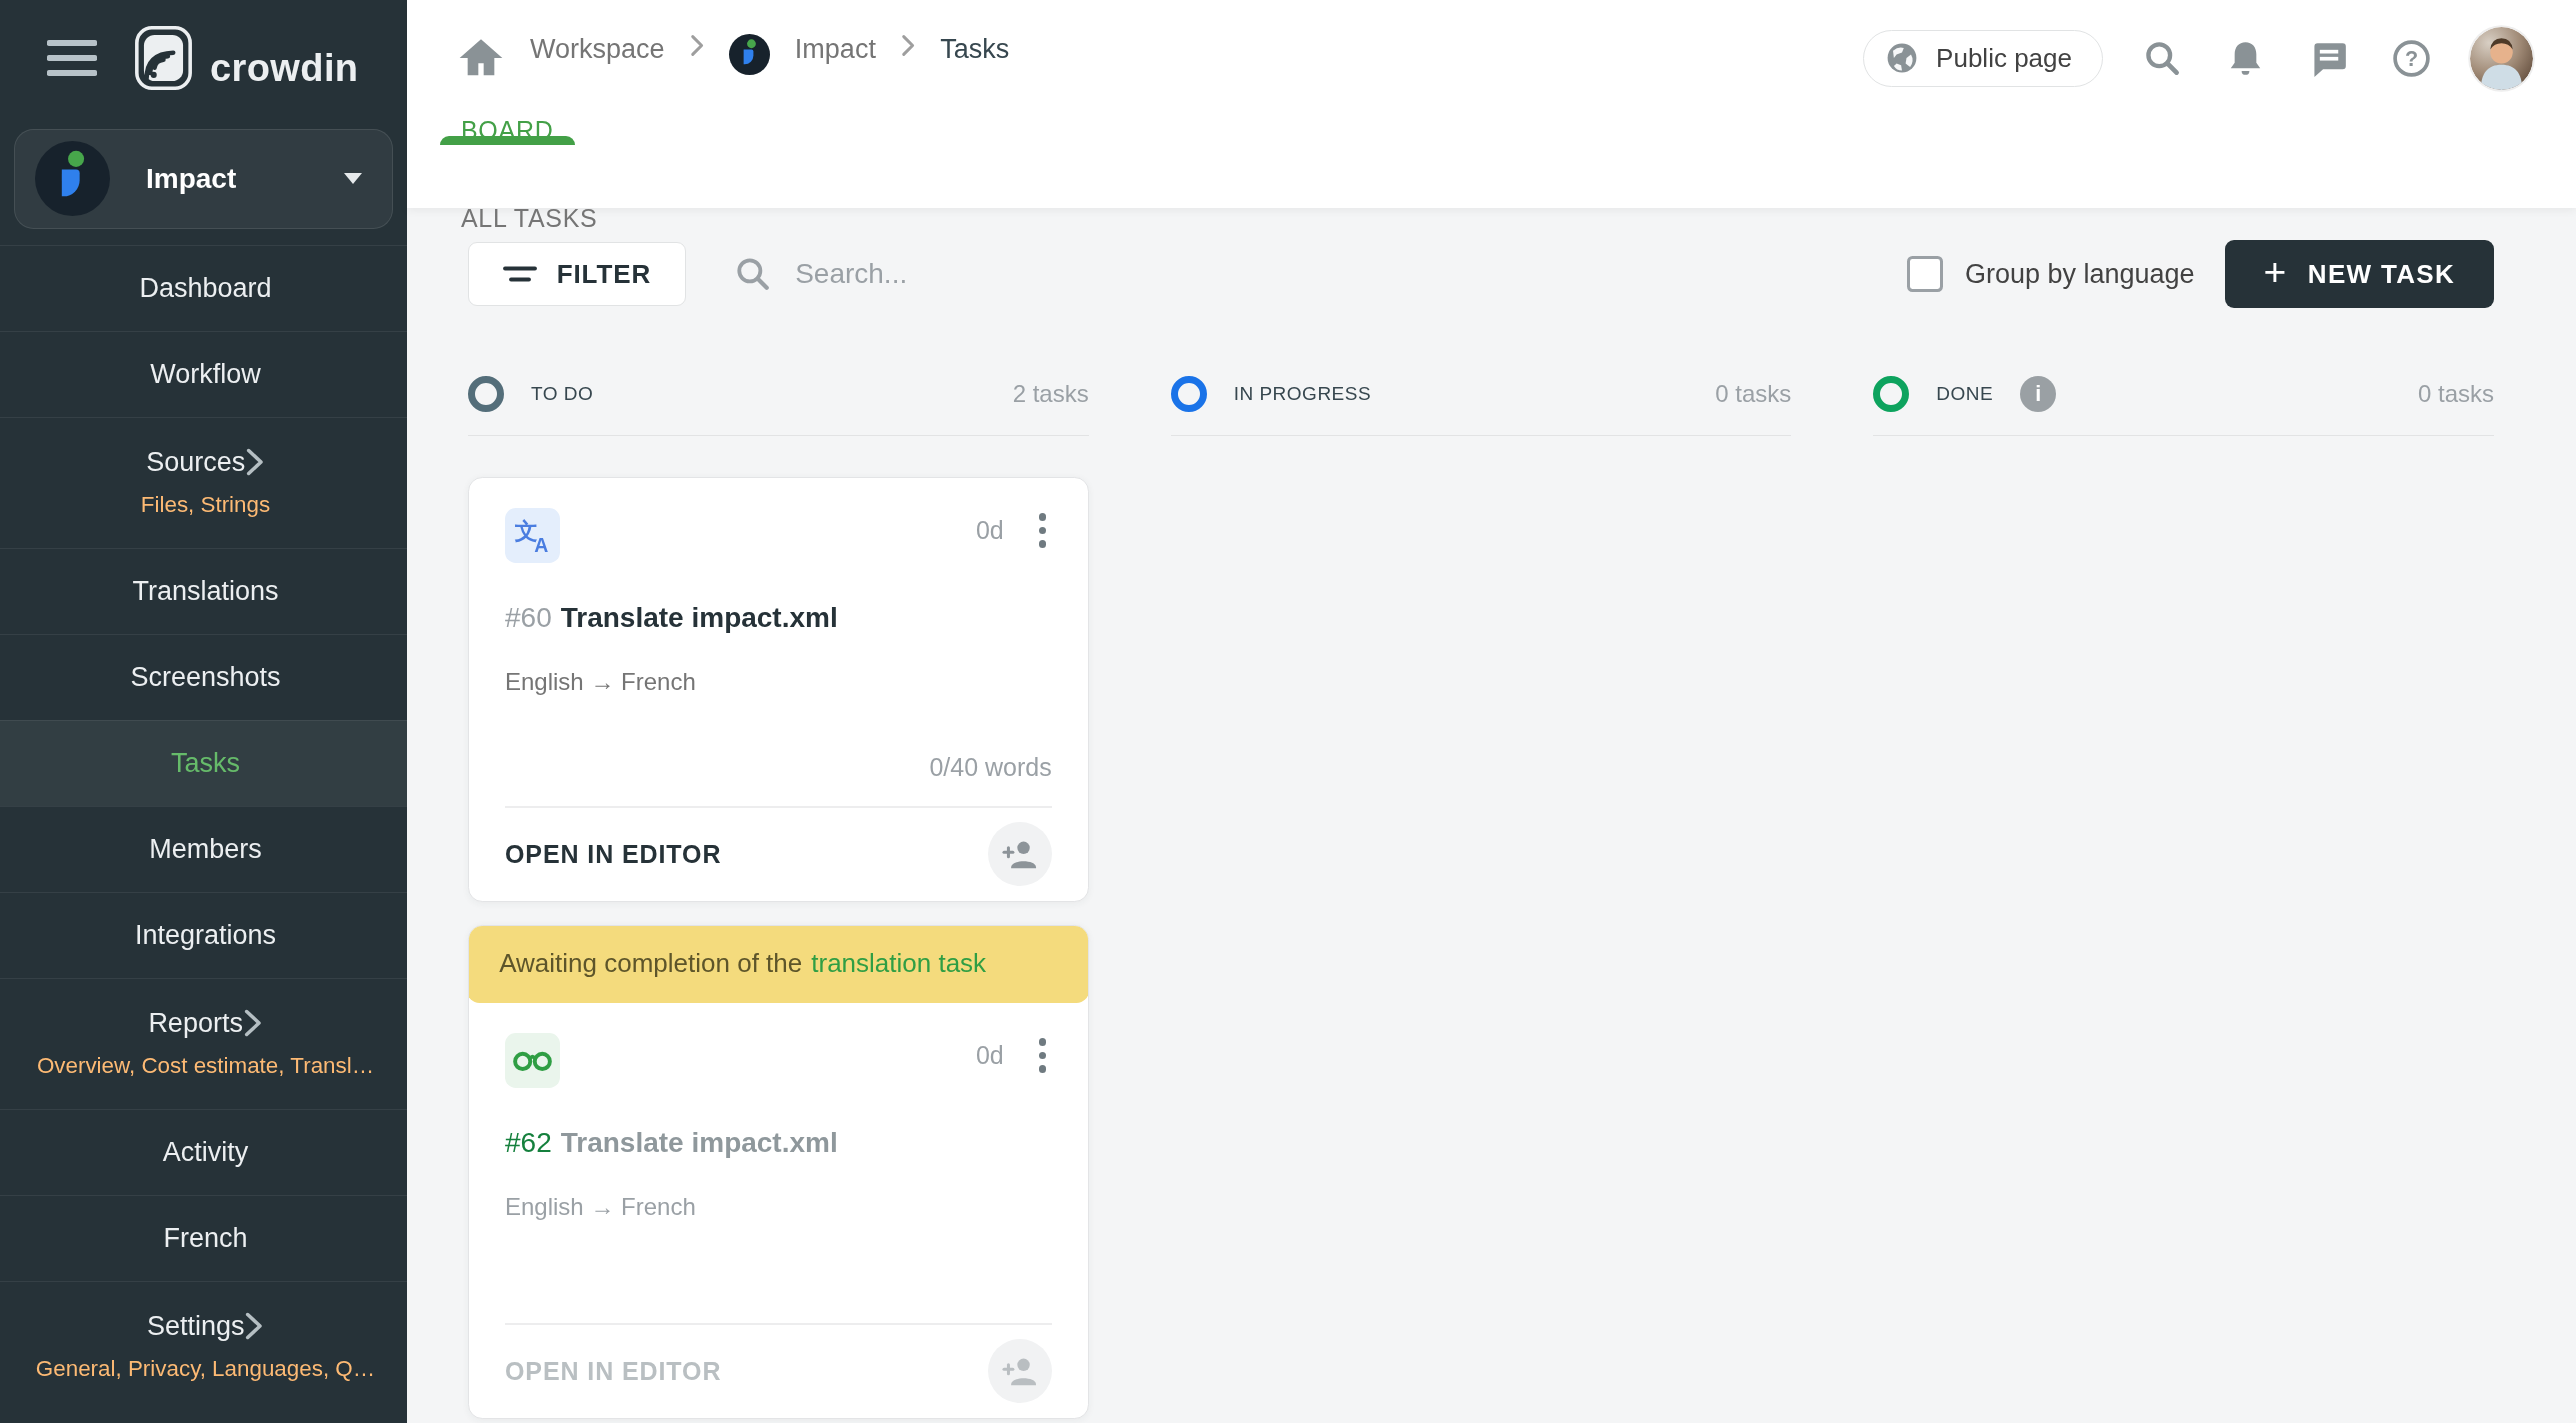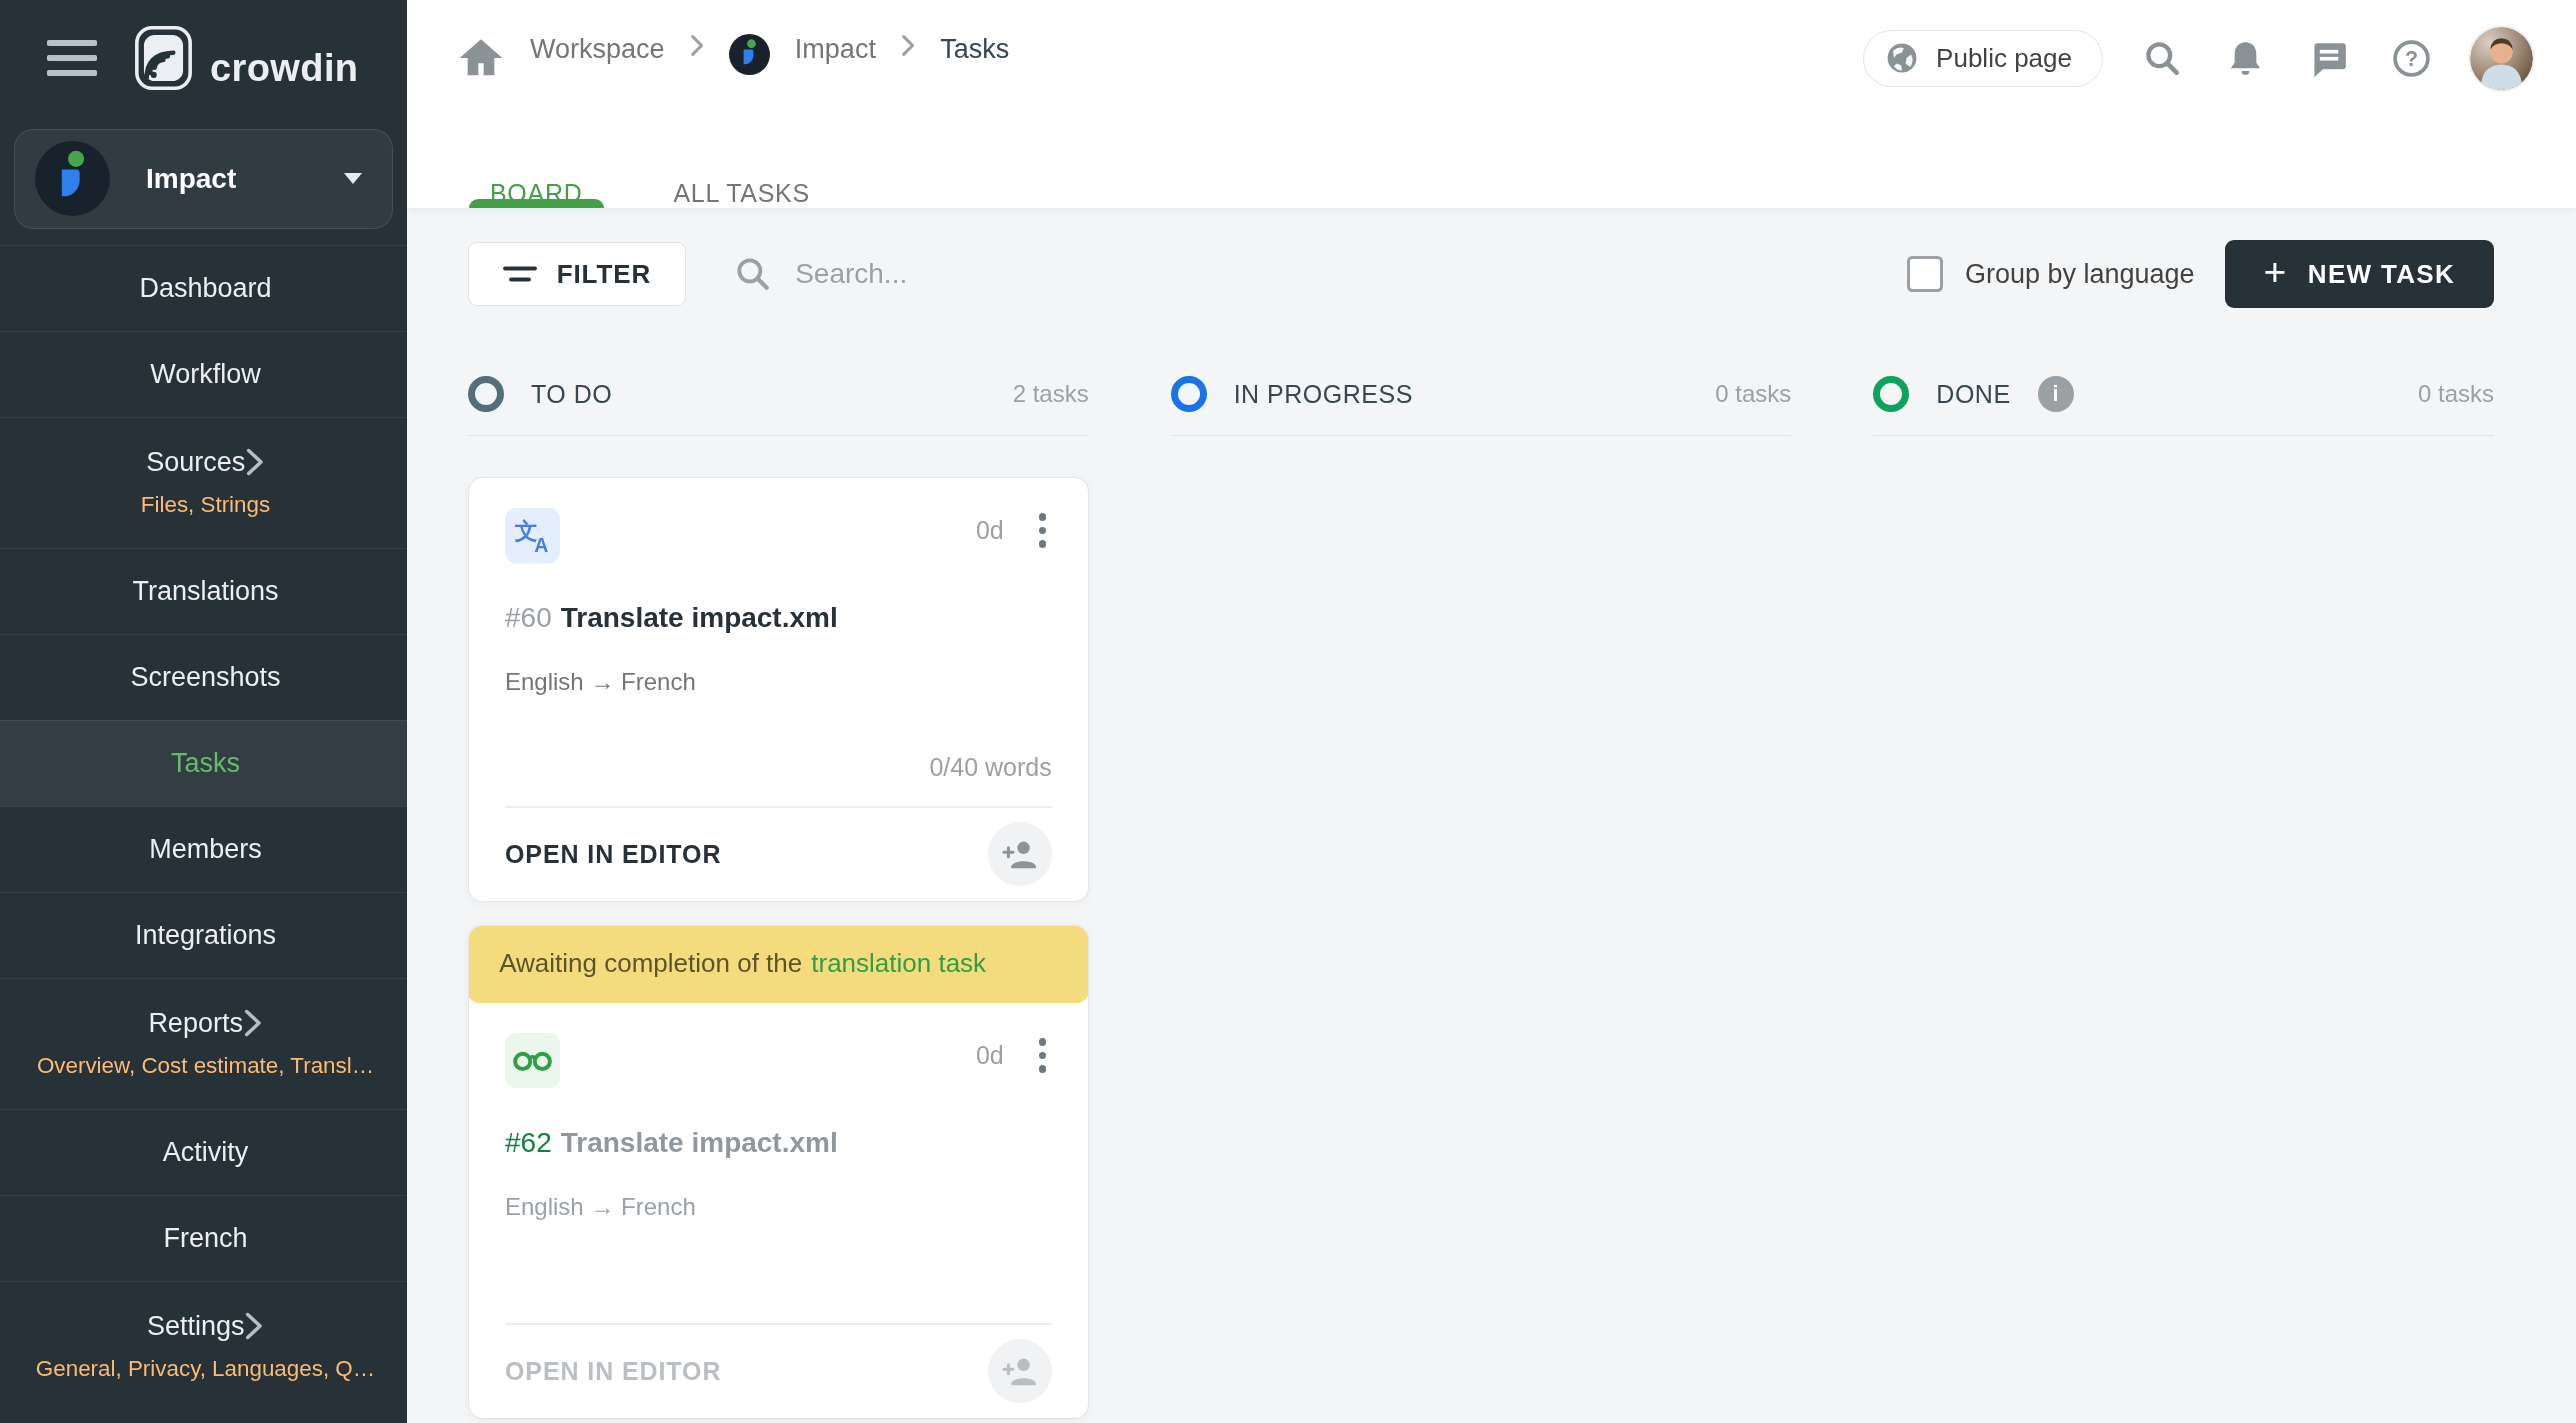--- a/index.html
+++ b/index.html
@@ -34,21 +34,21 @@
   .crumb { font-size:27px; color:#757575; cursor:pointer; }
   .crumb.current { color:#37474f; font-weight:500; }
   .mini-proj { width:41px; height:41px; }
   .top-actions { display:flex; align-items:center; gap:35px; }
   .pill-btn { height:57px; border:1.8px solid #e1e3e4; border-radius:30px; display:flex; align-items:center; gap:16px; padding:0 30px 0 19.7px; cursor:pointer; background:#fff; }
   .pill-btn span { font-size:26px; color:#424242; font-weight:500; }
   .icon-btn { width:48px; height:48px; display:flex; align-items:center; justify-content:center; cursor:pointer; }
   .avatar { width:63px; height:63px; border-radius:50%; overflow:hidden; cursor:pointer; box-shadow:0 0 0 1.8px #eee; }
 
   
-  .tabsbar { height:92px; display:flex; align-items:flex-end; padding-left:67px; gap:59px; }
+  .tabsbar { height:92px; display:flex; align-items:flex-start; padding-left:38px; gap:59px;flex-direction:column; }
   .tab { position:relative; display:flex; align-items:center; padding:0 16px; font-size:25px; letter-spacing:0.7px; font-weight:500; color:#757575; cursor:pointer; }
   .tab.active { color:#43a047; }
   .tab.active .tab-underline { position:absolute; left:-5.4px; right:-5.4px; bottom:0; height:9px; border-radius:9px 9px 0 0; background:#43a047; }
 
   
   .content { flex:1; background:#f4f5f6; padding:32px 82px 0 61px; overflow:hidden; }
   .toolbar { display:flex; align-items:center; }
   .filter-btn { height:64px; background:#fff; border:1.8px solid #e1e3e4; border-radius:9px; display:flex; align-items:center; gap:19.7px; padding:0 34px; cursor:pointer; }
   .filter-btn span { font-size:26px; font-weight:700; letter-spacing:0.9px; color:#263238; }
   .search-wrap { display:flex; align-items:center; gap:23px; margin-left:48px; flex:1; }
@@ -59,21 +59,21 @@
   .group-toggle label { font-size:27px; color:#424242; cursor:pointer; }
   .newtask-btn { height:68px; border:none; border-radius:9px; display:flex; align-items:center; gap:21.5px; padding:0 39px; cursor:pointer; color:#fff; }
   .newtask-btn .plus { font-size:39px; font-weight:400; line-height:0; margin-top:-3.6px; }
   .newtask-btn span.lbl { font-size:26px; font-weight:600; letter-spacing:1.3px; color:#fff; }
 
   
   .board { display:flex; gap:82px; margin-top:68px; }
   .col { flex:1; min-width:0; }
   .col-head { display:flex; align-items:center; gap:27px; padding-bottom:23px; border-bottom:1.8px solid #e2e3e4; }
   .ring { width:36px; height:36px; border-radius:50%; border:7.2px solid #546e7a; background:transparent; }
-  .col-name { font-size:25px; font-weight:500; letter-spacing:0.5px; color:#37474f; }
+  .col-name { font-size:19px; font-weight:500; letter-spacing:0.5px; color:#37474f; }
   .col-count { margin-left:auto; font-size:24px; color:#9aa0a5; }
   .info-dot { width:36px; height:36px; border-radius:50%; background:#9aa0a4; color:#fff; font-size:21.5px; font-weight:700; display:flex; align-items:center; justify-content:center; cursor:pointer; }
   .cards { margin-top:41px; display:flex; flex-direction:column; gap:23px; }
 
   .card { background:#fff; border:1.8px solid #e3e4e6; border-radius:14.3px; box-shadow:0 1.8px 7.2px rgba(38,50,56,.05); overflow:hidden; }
   .card-banner { height:79px; display:flex; align-items:center; padding:0 32px; border-radius:12.5px; margin:-1.8px -1.8px 0 -1.8px; font-size:26px; }
   .card-banner .blink { margin-left:9px; font-weight:500; cursor:pointer; }
   .card-body { padding:30px 36px 0 36px; }
   .card-toprow { display:flex; align-items:flex-start; justify-content:space-between; }
   .task-icon { width:55px; height:55px; border-radius:10.7px; display:flex; align-items:center; justify-content:center; }

